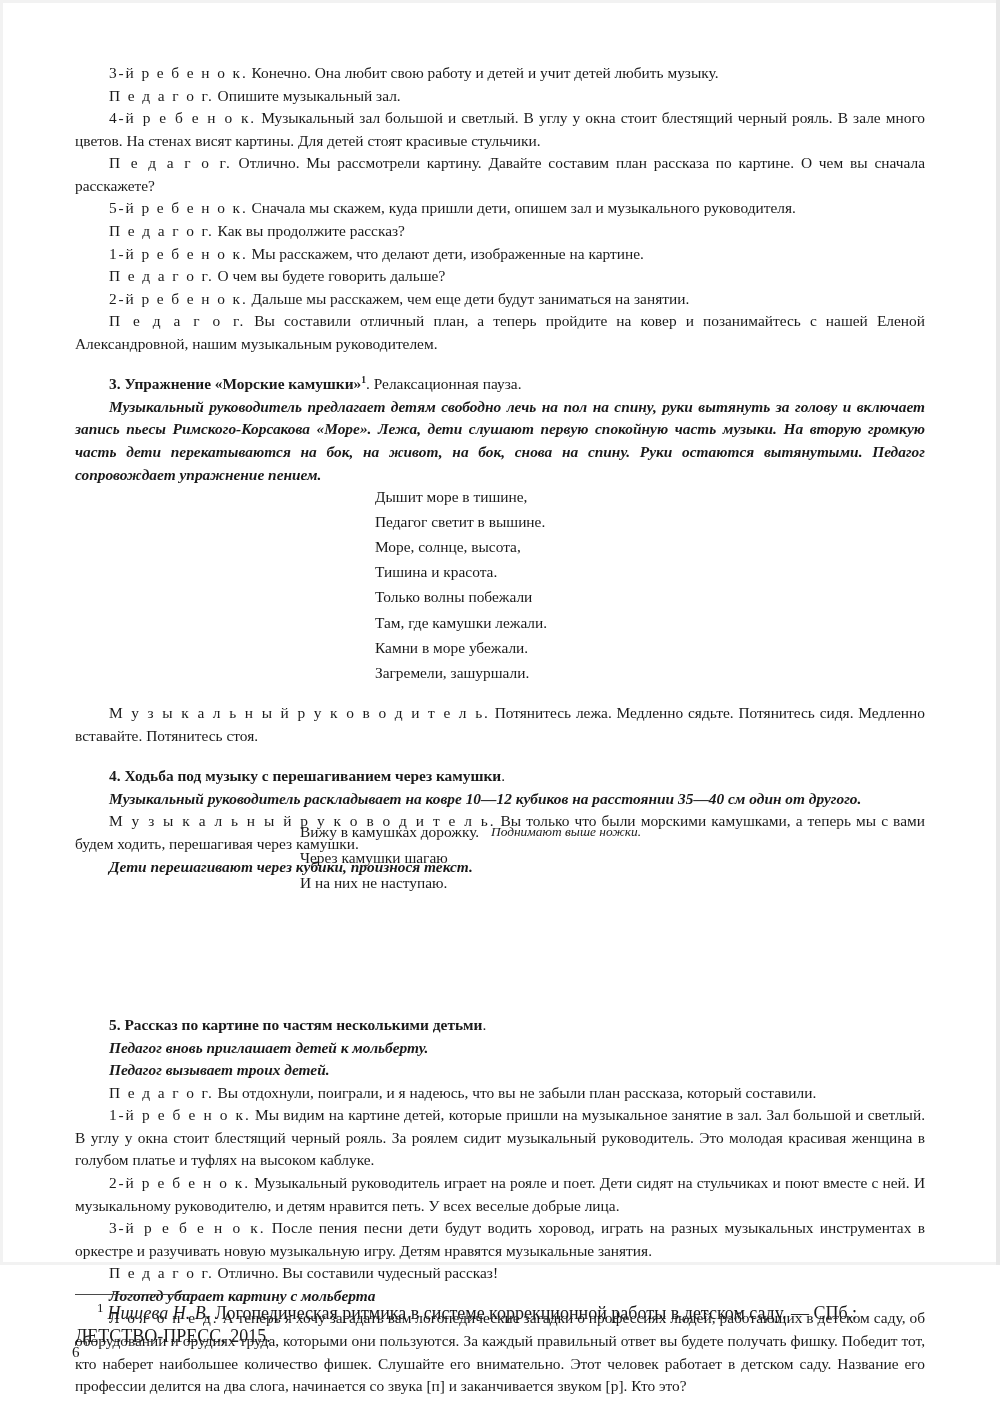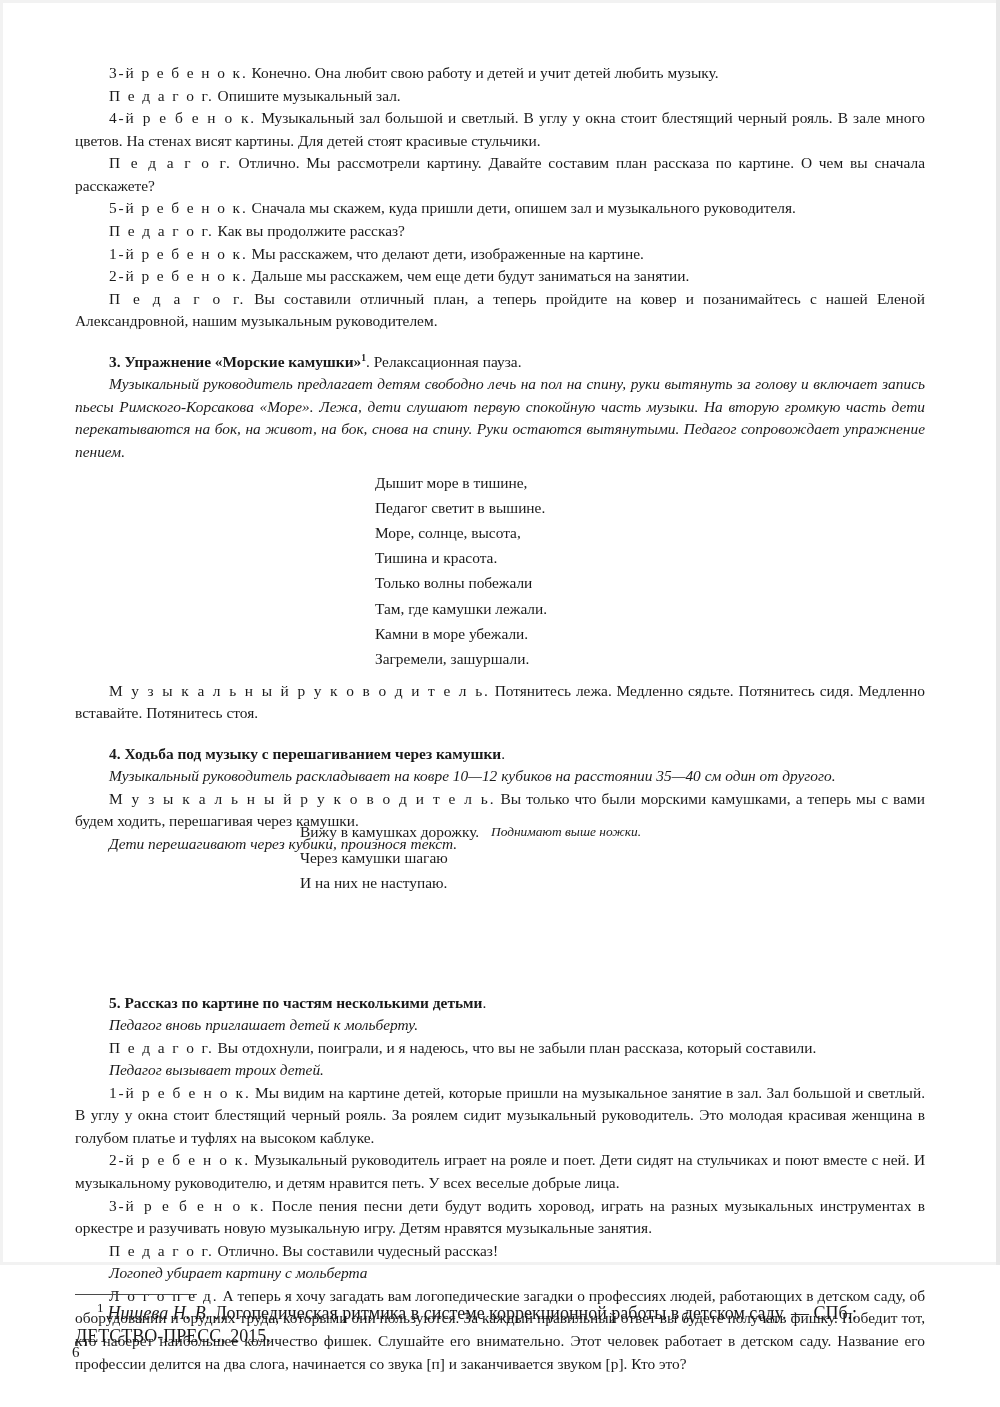--- a/index.html
+++ b/index.html
@@ -58,20 +58,21 @@
 
   .speaker {
     letter-spacing: 1.9px;
   }
 
   .ital {
     font-style: italic;
   }
   p.para.italline {
     font-style: italic;
+    font-weight: bold;
   }
   p.para.bold-head {
     font-weight: bold;
     margin-top: 18px;
   }
   p.para.bold-head .tail {
     font-weight: normal;
   }
 
   sup.fn {
@@ -82,21 +83,21 @@
 
   
   .verse {
     margin: 0;
     padding: 0;
     list-style: none;
   }
   .verse-block-1 {
     position: absolute;
     left: 375px;
-    top: 470px;
+    top: 484px;
     font-size: 15.4px;
     line-height: 1.63;
   }
   .verse-block-2 {
     position: absolute;
     left: 300px;
     top: 819px;
     font-size: 15.4px;
     line-height: 1.66;
     font-family: Liberation Serif, serif;
@@ -166,41 +167,42 @@
 
   <div class="content">
 
     <p class="para"><span class="speaker">3-й  р е б е н о к.</span><span> Конечно. Она любит свою работу и детей и учит детей любить музыку.</span></p>
     <p class="para"><span class="speaker">П е д а г о г.</span><span> Опишите музыкальный зал.</span></p>
     <p class="para"><span class="speaker">4-й  р е б е н о к.</span><span> Музыкальный зал большой и светлый. В углу у окна стоит блестящий черный рояль. В зале много цветов. На стенах висят картины. Для детей стоят красивые стульчики.</span></p>
     <p class="para"><span class="speaker">П е д а г о г.</span><span> Отлично. Мы рассмотрели картину. Давайте составим план рассказа по картине. О чем вы сначала расскажете?</span></p>
     <p class="para"><span class="speaker">5-й  р е б е н о к.</span><span> Сначала мы скажем, куда пришли дети, опишем зал и музыкального руководителя.</span></p>
     <p class="para"><span class="speaker">П е д а г о г.</span><span> Как вы продолжите рассказ?</span></p>
     <p class="para"><span class="speaker">1-й  р е б е н о к.</span><span> Мы расскажем, что делают дети, изображенные на картине.</span></p>
+    <p class="para"><span class="speaker">П е д а г о г.</span><span> О чем вы будете говорить дальше?</span></p>
     <p class="para"><span class="speaker">2-й  р е б е н о к.</span><span> Дальше мы расскажем, чем еще дети будут заниматься на занятии.</span></p>
     <p class="para"><span class="speaker">П е д а г о г.</span><span> Вы составили отличный план, а теперь пройдите на ковер и позанимайтесь с нашей Еленой Александровной, нашим музыкальным руководителем.</span></p>
 
     <p class="para bold-head"><span>3. Упражнение «Морские камушки»</span><sup class="fn">1</sup><span class="tail">. Релаксационная пауза.</span></p>
     <p class="para italline">Музыкальный руководитель предлагает детям свободно лечь на пол на спину, руки вытянуть за голову и включает запись пьесы Римского-Корсакова «Море». Лежа, дети слушают первую спокойную часть музыки. На вторую громкую часть дети перекатываются на бок, на живот, на бок, снова на спину. Руки остаются вытянутыми. Педагог сопровождает упражнение пением.</p>
 
     <div class="gap-verse-1"></div>
 
     <p class="para"><span class="speaker">М у з ы к а л ь н ы й   р у к о в о д и т е л ь.</span><span> Потянитесь лежа. Медленно сядьте. Потянитесь сидя. Медленно вставайте. Потянитесь стоя.</span></p>
 
     <p class="para bold-head"><span>4. Ходьба под музыку с перешагиванием через камушки</span><span class="tail">.</span></p>
     <p class="para italline">Музыкальный руководитель раскладывает на ковре 10—12 кубиков на расстоянии 35—40 см один от другого.</p>
     <p class="para"><span class="speaker">М у з ы к а л ь н ы й   р у к о в о д и т е л ь.</span><span> Вы только что были морскими камушками, а теперь мы с вами будем ходить, перешагивая через камушки.</span></p>
     <p class="para italline">Дети перешагивают через кубики, произнося текст.</p>
 
     <div class="gap-verse-2"></div>
 
     <p class="para bold-head"><span>5. Рассказ по картине по частям несколькими детьми</span><span class="tail">.</span></p>
     <p class="para italline">Педагог вновь приглашает детей к мольберту.</p>
+    <p class="para italline">Педагог вызывает троих детей.</p>
     <p class="para"><span class="speaker">П е д а г о г.</span><span> Вы отдохнули, поиграли, и я надеюсь, что вы не забыли план рассказа, который составили.</span></p>
-    <p class="para italline">Педагог вызывает троих детей.</p>
     <p class="para"><span class="speaker">1-й  р е б е н о к.</span><span> Мы видим на картине детей, которые пришли на музыкальное занятие в зал. Зал большой и светлый. В углу у окна стоит блестящий черный рояль. За роялем сидит музыкальный руководитель. Это молодая красивая женщина в голубом платье и туфлях на высоком каблуке.</span></p>
     <p class="para"><span class="speaker">2-й  р е б е н о к.</span><span> Музыкальный руководитель играет на рояле и поет. Дети сидят на стульчиках и поют вместе с ней. И музыкальному руководителю, и детям нравится петь. У всех веселые добрые лица.</span></p>
     <p class="para"><span class="speaker">3-й  р е б е н о к.</span><span> После пения песни дети будут водить хоровод, играть на разных музыкальных инструментах в оркестре и разучивать новую музыкальную игру. Детям нравятся музыкальные занятия.</span></p>
     <p class="para"><span class="speaker">П е д а г о г.</span><span> Отлично. Вы составили чудесный рассказ!</span></p>
 
     <p class="para italline">Логопед убирает картину с мольберта</p>
     <p class="para"><span class="speaker">Л о г о п е д.</span><span> А теперь я хочу загадать вам логопедические загадки о профессиях людей, работающих в детском саду, об оборудовании и орудиях труда, которыми они пользуются. За каждый правильный ответ вы будете получать фишку. Победит тот, кто наберет наибольшее количество фишек. Слушайте его внимательно. Этот человек работает в детском саду. Название его профессии делится на два слога, начинается со звука [п] и заканчивается звуком [р]. Кто это?</span></p>
 
   </div>
 

